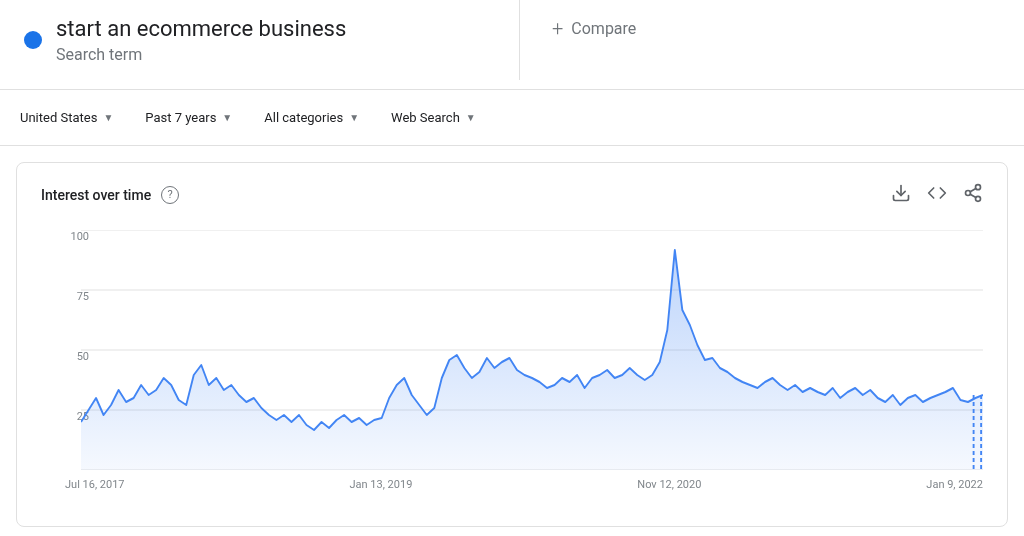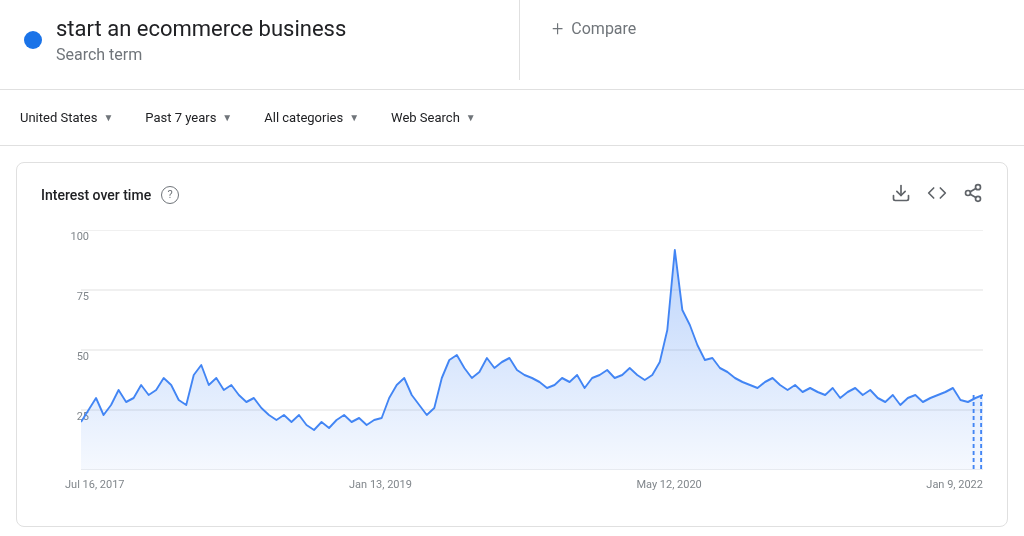--- a/index.html
+++ b/index.html
@@ -305,17 +305,17 @@
         " fill="none" stroke="#4285f4" stroke-width="2" stroke-linejoin="round"></path>
 
         <line x1="950" y1="165" x2="950" y2="240" stroke="#4285f4" stroke-width="2" stroke-dasharray="4,3"></line>
         <line x1="958" y1="165" x2="958" y2="240" stroke="#4285f4" stroke-width="2" stroke-dasharray="4,3"></line>
       </svg>
     </div>
 
     <div class="x-axis">
       <span class="x-label">Jul 16, 2017</span>
       <span class="x-label">Jan 13, 2019</span>
-      <span class="x-label">May 12, 2020</span>
+      <span class="x-label">Nov 12, 2020</span>
       <span class="x-label">Jan 9, 2022</span>
     </div>
   </div>
 </div>
 
 </body></html>

